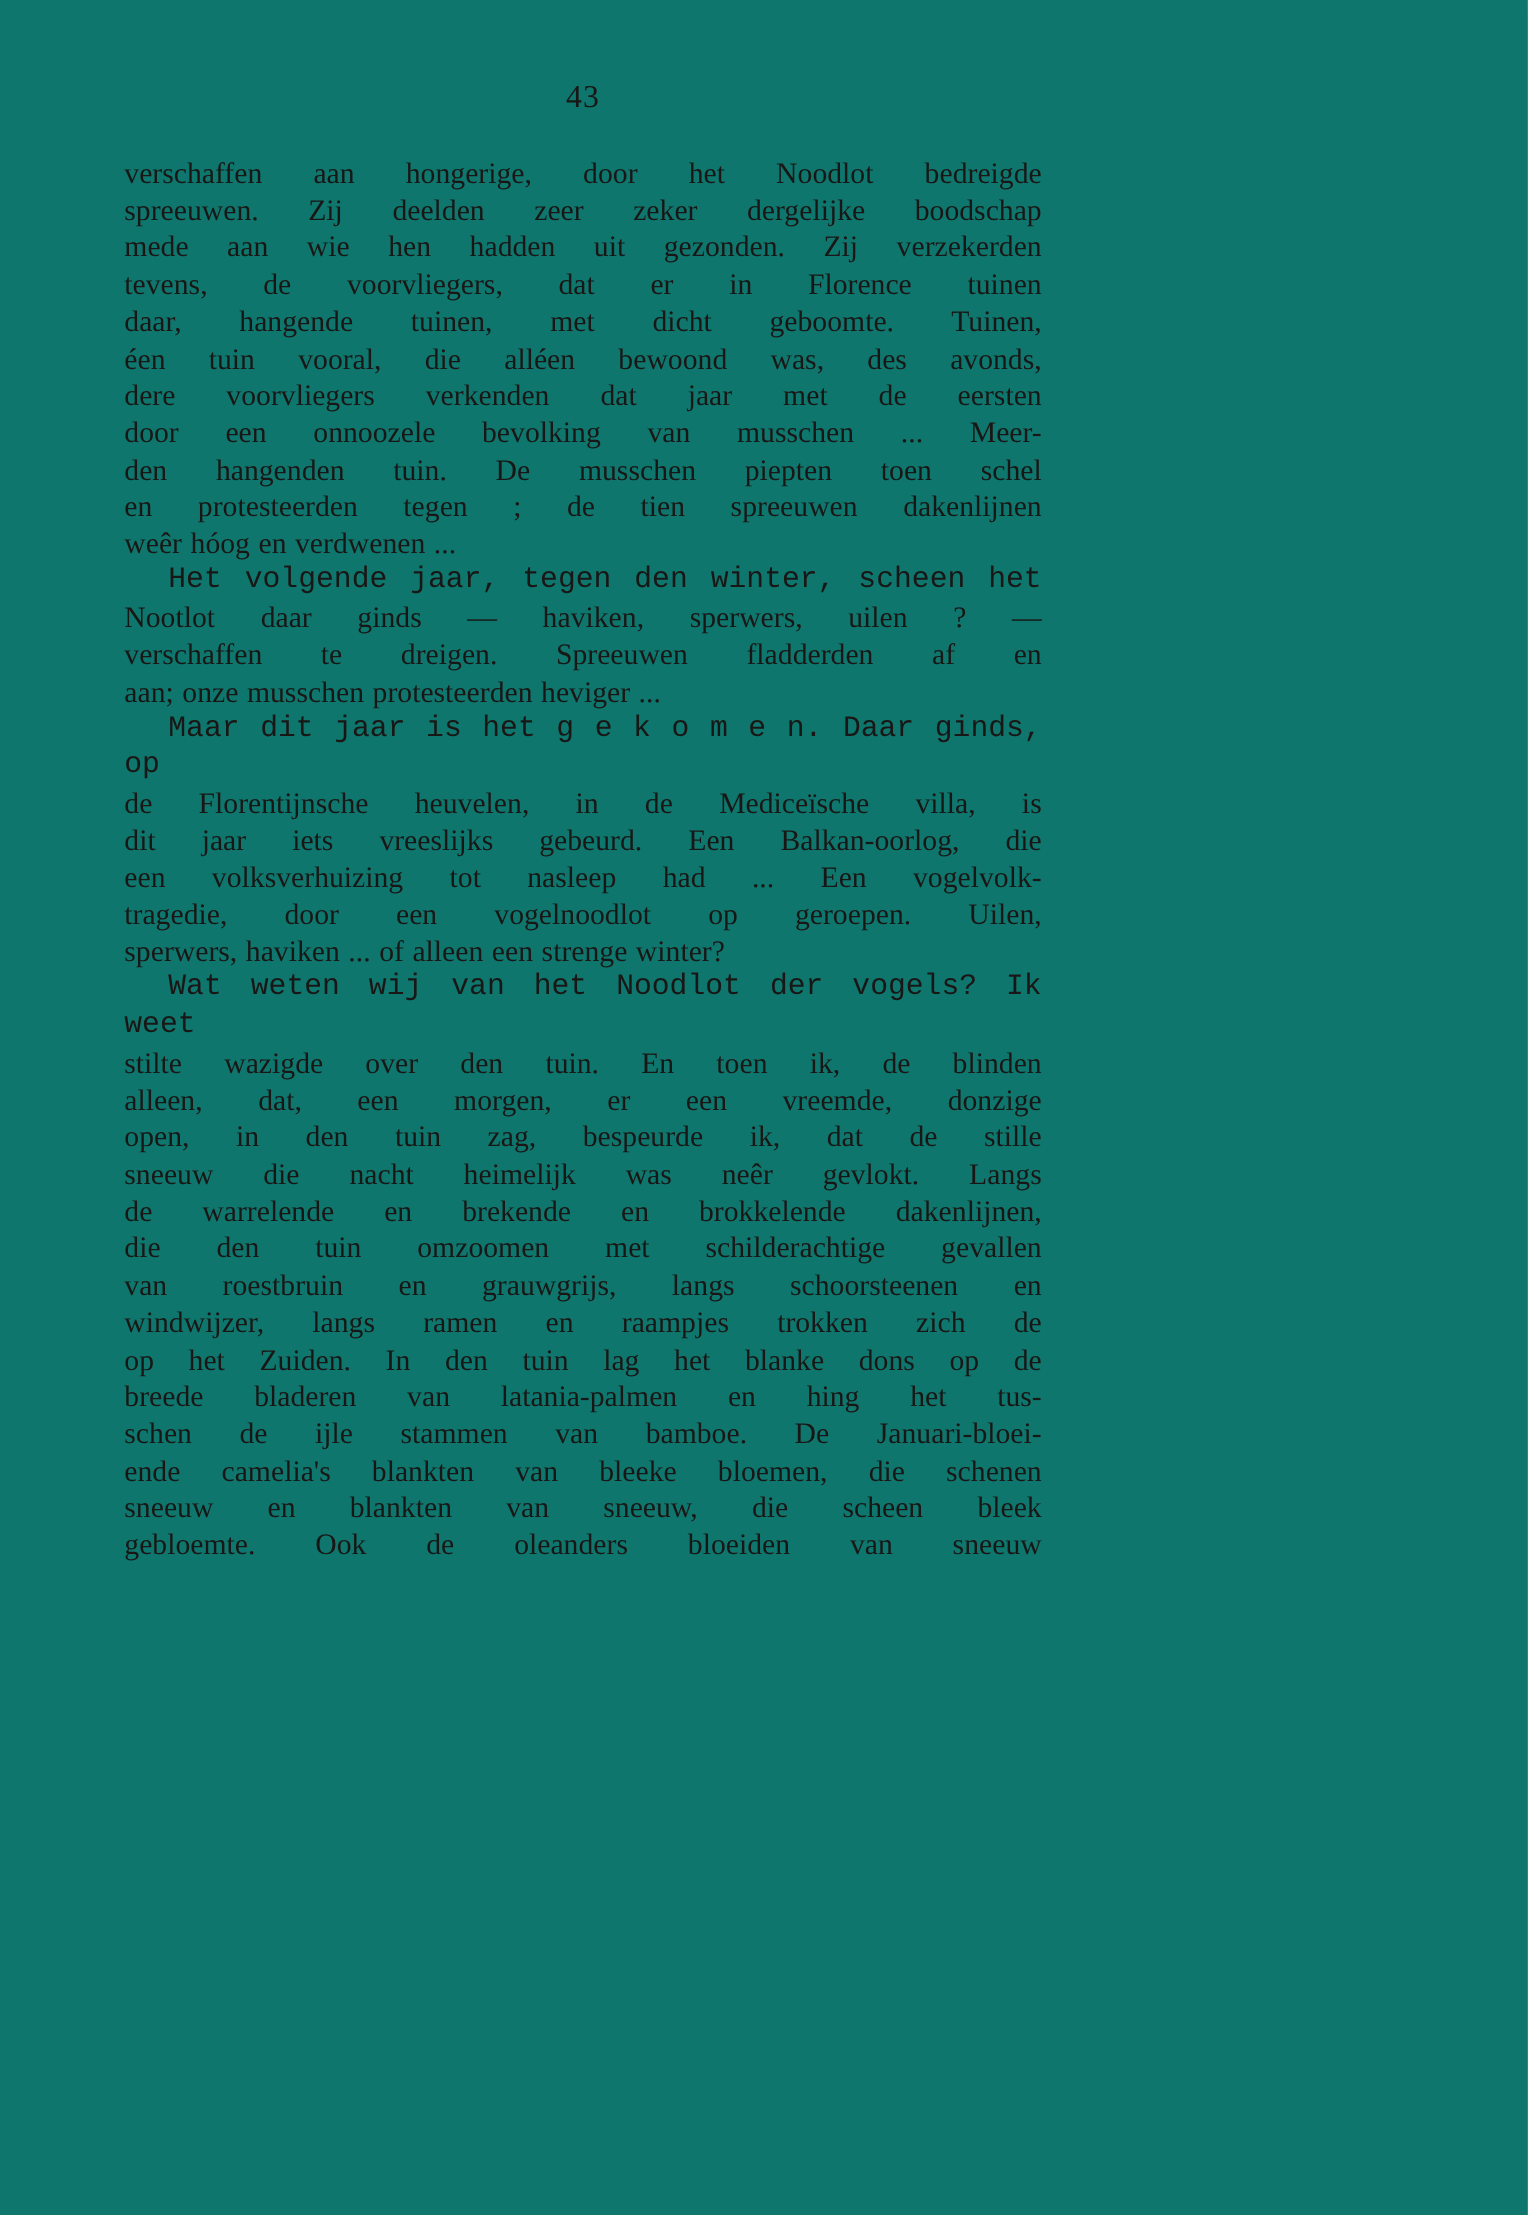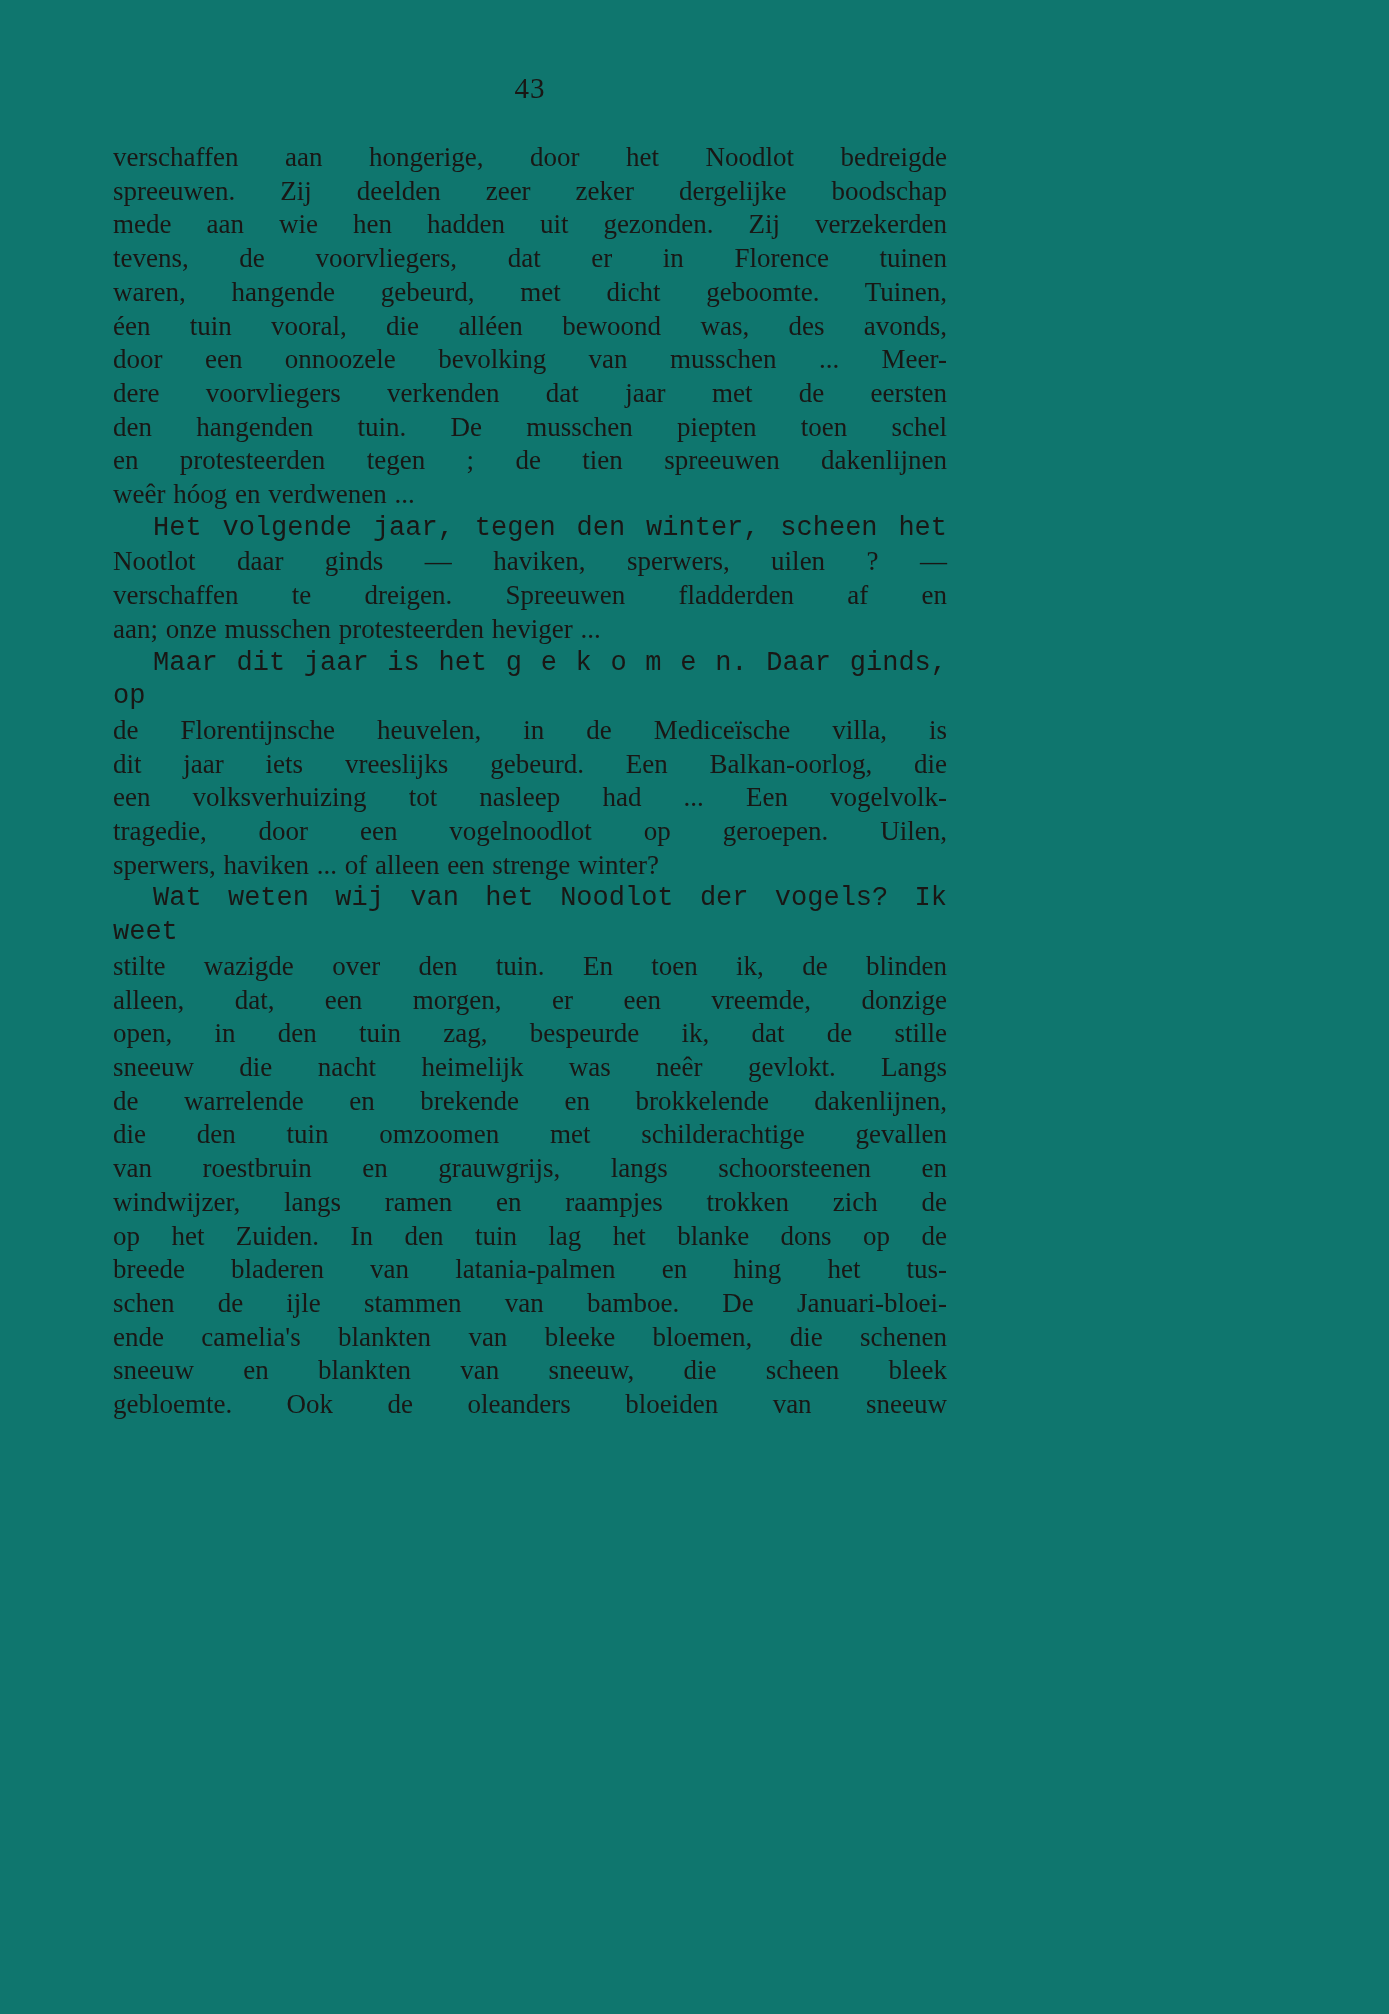--- a/index.html
+++ b/index.html
@@ -57,24 +57,24 @@
 <body>
 
 <div class="page">
   <div class="page-number">43</div>
   <div class="text-block">
       <div class="paragraph">
         <div class="line">verschaffen aan hongerige, door het Noodlot bedreigde</div>
         <div class="line">spreeuwen. Zij deelden zeer zeker dergelijke boodschap</div>
         <div class="line">mede aan wie hen hadden uit gezonden. Zij verzekerden</div>
         <div class="line">tevens, de voorvliegers, dat er in Florence tuinen</div>
-        <div class="line">waren, hangende gebeurd, met dicht geboomte. Tuinen,</div>
+        <div class="line">daar, hangende tuinen, met dicht geboomte. Tuinen,</div>
         <div class="line">éen tuin vooral, die alléen bewoond was, des avonds,</div>
+        <div class="line">dere voorvliegers verkenden dat jaar met de eersten</div>
         <div class="line">door een onnoozele bevolking van musschen ... Meer-</div>
-        <div class="line">dere voorvliegers verkenden dat jaar met de eersten</div>
         <div class="line">den hangenden tuin. De musschen piepten toen schel</div>
         <div class="line">en protesteerden tegen ; de tien spreeuwen dakenlijnen</div>
         <div class="line last">weêr hóog en verdwenen ...</div>
       </div>
       <div class="paragraph">
         <div class="line indent">Het volgende jaar, tegen den winter, scheen het</div>
         <div class="line">Nootlot daar ginds — haviken, sperwers, uilen ? —</div>
         <div class="line">verschaffen te dreigen. Spreeuwen fladderden af en</div>
         <div class="line last">aan; onze musschen protesteerden heviger ...</div>
       </div>

